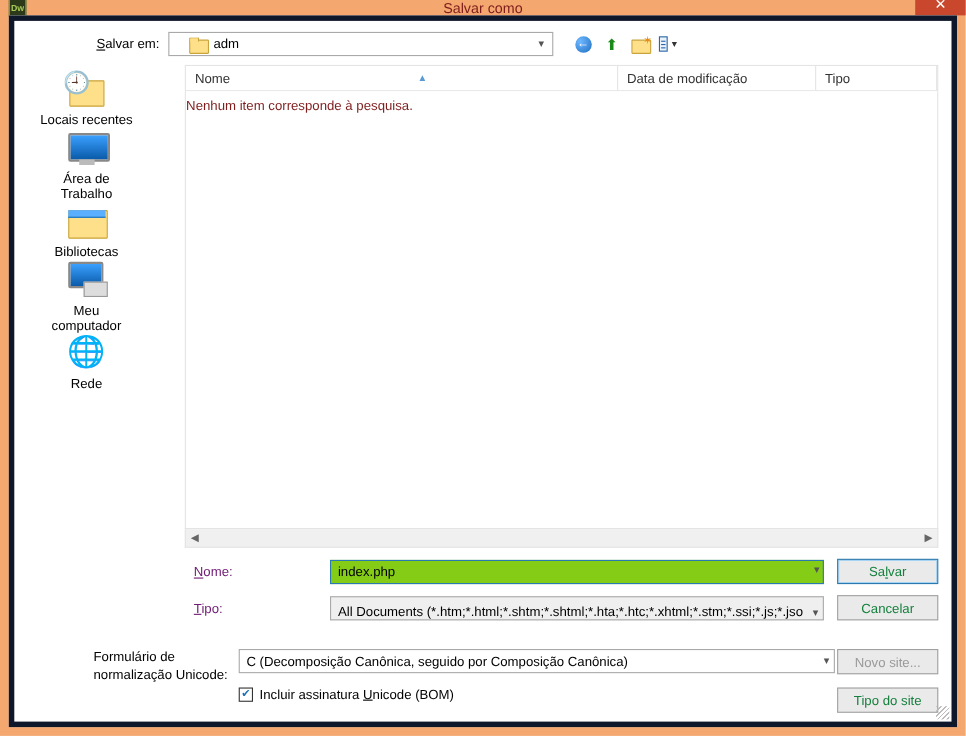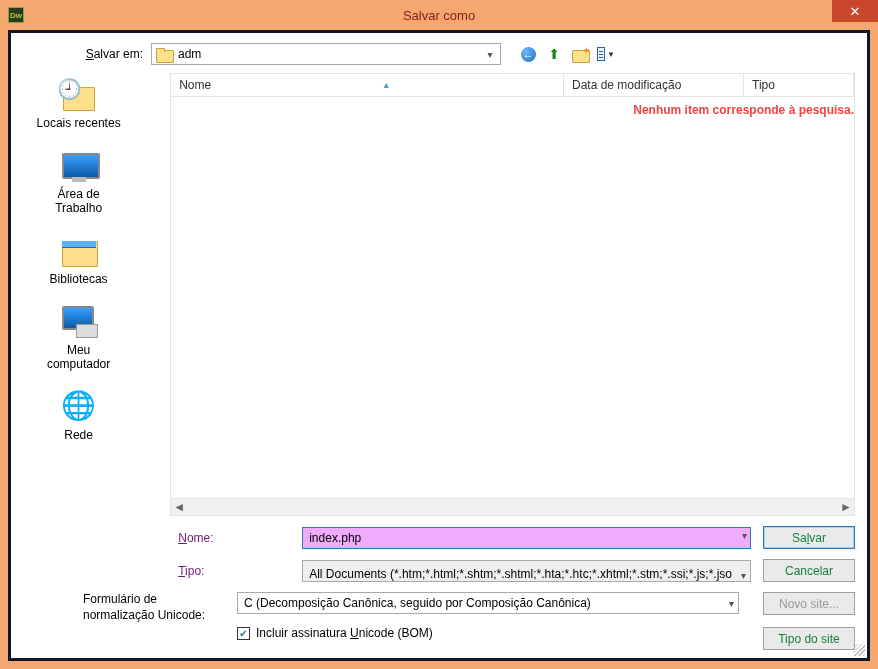--- a/index.html
+++ b/index.html
@@ -1,77 +1,77 @@
 <!DOCTYPE html>
 <html><head>
 <meta charset="utf-8">
 <style>
 * { box-sizing: border-box; margin: 0; padding: 0; font-family: "Segoe UI", Tahoma, sans-serif; font-size: 12px; }
 html, body { width: 878px; height: 669px; overflow: hidden; }
 .window { width: 878px; height: 669px; background: #f4a870; display: flex; flex-direction: column; }
-.titlebar { height: 30px; display: flex; align-items: center; position: relative; }
+.titlebar { height: 14px; display: flex; align-items: center; position: relative; }
 .titlebar .appicon { width: 16px; height: 16px; margin-left: 8px; background: #2d3a1a; border: 1px solid #8aa04a; display: flex; align-items: center; justify-content: center; color: #a7c957; font-size: 8px; font-weight: bold; }
 .titlebar .title { position: absolute; left: 0; right: 0; text-align: center; font-size: 13px; color: #7f1d1d; pointer-events: none; }
 .titlebar .closebtn { margin-left: auto; width: 46px; height: 22px; background: #c9472d; color: #fff; display: flex; align-items: center; justify-content: center; font-size: 13px; cursor: pointer; margin-top: -8px; }
-.client { flex: 1; margin: 0 8px 8px 8px; background: #fff; border: 3px solid #0f172a; padding: 10px 12px 8px 12px; display: flex; flex-direction: column; position: relative; }
+.client { flex: 1; margin: 0 8px 8px 8px; background: #fff; border: 5px solid #0f172a; padding: 10px 12px 8px 12px; display: flex; flex-direction: column; position: relative; }
 .row-savein { display: flex; align-items: center; gap: 8px; margin-bottom: 8px; }
 .lbl-savein { width: 120px; text-align: right; color: #000; }
 .lbl-savein .ul, .ul { text-decoration: underline; }
-.combo { display: flex; align-items: center; border: 1px solid #a9a9a9; background: #fff; height: 22px; padding: 0 2px 0 4px; gap: 6px; justify-content: space-between; }
+.combo { display: flex; align-items: center; border: 1px solid #a9a9a9; background: #fff; height: 22px; padding: 0 2px 0 18px; gap: 6px; justify-content: space-between; }
 .combo .arrow { margin-left: auto; width: 16px; text-align: center; color: #555; font-size: 10px; cursor: pointer; }
 .folder-icon { width: 16px; height: 13px; position: relative; }
 .folder-icon::before { content: ""; position: absolute; left: 0; top: 2px; width: 16px; height: 11px; background: #ffe08a; border: 1px solid #c9a43a; border-radius: 1px; }
 .folder-icon::after { content: ""; position: absolute; left: 0; top: 0; width: 7px; height: 3px; background: #ffe08a; border: 1px solid #c9a43a; border-bottom: none; border-radius: 1px 1px 0 0; }
 .nav-icons { display: flex; align-items: center; gap: 8px; margin-left: 10px; }
 .nav-icons .ic { width: 18px; height: 18px; display: flex; align-items: center; justify-content: center; cursor: pointer; }
 .ic-back { width: 15px; height: 15px; border-radius: 50%; background: radial-gradient(circle at 30% 30%, #6fb7ff, #1e6fc2); color: #fff; font-size: 11px; line-height: 15px; text-align: center; }
 .ic-up { color: #1a8a1a; font-size: 14px; position: relative; }
 .ic-newfolder { width: 16px; height: 13px; position: relative; }
 .ic-newfolder::before { content: ""; position: absolute; left: 0; top: 2px; width: 16px; height: 11px; background: #ffe08a; border: 1px solid #c9a43a; border-radius: 1px; }
 .ic-newfolder::after { content: "✶"; position: absolute; right: -3px; top: -3px; color: #e38b17; font-size: 10px; }
 .ic-views { width: 16px; height: 14px; border: 1px solid #2a66a5; background: #eaf2fb; position: relative; }
 .ic-views::before { content: ""; position: absolute; left: 1px; right: 1px; top: 3px; height: 1px; background: #2a66a5; box-shadow: 0 3px 0 #2a66a5, 0 6px 0 #2a66a5; }
 .ic-views-wrap { display: flex; align-items: center; gap: 2px; }
 .ic-views-arrow { font-size: 8px; color: #333; }
 .body-split { display: flex; flex: 1; min-height: 0; }
-.places { width: 120px; display: flex; flex-direction: column; align-items: center; padding-top: 4px; gap: 18px; }
+.places { width: 120px; display: flex; flex-direction: column; align-items: center; padding-top: 4px; }
 .place { display: flex; flex-direction: column; align-items: center; gap: 3px; cursor: pointer; text-align: center; color: #000; }
 .place .picon { width: 42px; height: 36px; position: relative; }
 .pi-recent { background: none; }
 .pi-recent::before { content: ""; position: absolute; left: 5px; top: 10px; width: 30px; height: 22px; background: #ffe08a; border: 1px solid #c9a43a; border-radius: 1px; }
 .pi-recent::after { content: "🕘"; position: absolute; left: 0; top: 0; font-size: 20px; color: #4a7; }
 .pi-desktop::before { content: ""; position: absolute; left: 4px; top: 5px; width: 34px; height: 22px; background: linear-gradient(#3aa0ff,#0a5aa8); border: 2px solid #888; border-radius: 2px; }
 .pi-desktop::after { content: ""; position: absolute; left: 14px; top: 29px; width: 14px; height: 5px; background: #bbb; }
 .pi-libs::before { content: ""; position: absolute; left: 4px; top: 8px; width: 34px; height: 24px; background: #ffe08a; border: 1px solid #c9a43a; border-radius: 1px; }
 .pi-libs::after { content: ""; position: absolute; left: 4px; top: 8px; width: 34px; height: 6px; background: #5ab0ff; border-bottom: 1px solid #1a6fb5; }
 .pi-comp::before { content: ""; position: absolute; left: 4px; top: 2px; width: 28px; height: 20px; background: linear-gradient(#3aa0ff,#0a5aa8); border: 2px solid #888; border-radius: 2px; }
 .pi-comp::after { content: ""; position: absolute; left: 18px; top: 20px; width: 20px; height: 12px; background: #ddd; border: 1px solid #999; }
 .pi-net::before { content: "🌐"; position: absolute; left: 4px; top: 0; font-size: 28px; }
 .listpane { flex: 1; display: flex; flex-direction: column; border-left: 0; margin-left: 36px; }
 .list-header { display: flex; height: 24px; border: 1px solid #e4e4e4; background: #fff; }
 .list-header .col { padding: 4px 8px; border-right: 1px solid #e4e4e4; color: #333; display: flex; align-items: center; gap: 6px; }
 .col-name { flex: 1; }
 .col-date { width: 180px; }
 .col-type { width: 110px; border-right: none; }
 .sort-arrow { color: #5a9bd5; font-size: 9px; margin: 0 auto; }
 .list-body { flex: 1; border: 1px solid #e4e4e4; border-top: none; background: #fff; position: relative; overflow: hidden; }
-.empty-msg { text-align: right; padding-top: 6px; color: #ef4444; font-weight: bold; }
+.empty-msg { text-align: left; padding-top: 6px; color: #7f1d1d; }
 .hscroll { height: 17px; border: 1px solid #e4e4e4; border-top: none; background: #f0f0f0; display: flex; align-items: center; justify-content: space-between; padding: 0 2px; color: #666; font-size: 10px; }
 .bottom-form { padding: 10px 0 0 0; }
 .form-row { display: flex; align-items: center; gap: 12px; margin-bottom: 10px; }
 .form-row .flabel { width: 120px; padding-left: 8px; color: #701a75; }
-.text-input { flex: 1; height: 22px; border: 1px solid #2a7ab0; padding: 0 18px 0 6px; font-size: 12px; background: #f0abfc; }
+.text-input { flex: 1; height: 22px; border: 1px solid #2a7ab0; padding: 0 18px 0 6px; font-size: 12px; background: #84cc16; }
 .text-input-wrap { flex: 1; position: relative; display: flex; }
 .text-input-wrap .dd { position: absolute; right: 4px; top: 3px; font-size: 10px; color: #555; cursor: pointer; }
 .type-select { flex: 1; height: 22px; border: 1px solid #a9a9a9; background: #efefef; padding: 4px 18px 0 6px; position: relative; display: flex; align-items: flex-end; color: #000; }
 .type-select .dd { position: absolute; right: 4px; font-size: 10px; color: #555; cursor: pointer; }
 .btn { width: 92px; height: 23px; border: 1px solid #a0a0a0; background: #eaeaea; cursor: pointer; display: flex; align-items: center; justify-content: center; color: #15803d; }
 .btn.primary { border: 1px solid #2a7ab0; box-shadow: inset 0 0 0 1px #a7d3f2; }
 .btn.disabled { color: #9a9a9a; cursor: default; }
-.lower-block { display: flex; gap: 24px; align-items: flex-start; }
+.lower-block { display: flex; gap: 2px; margin-top: 16px; align-items: flex-start; }
 .lower-left-label { width: 190px; padding-left: 60px; color: #000; line-height: 1.3; }
 .lower-mid { flex: 1; display: flex; flex-direction: column; gap: 12px; }
 .norm-select { height: 22px; border: 1px solid #a9a9a9; background: #fff; padding: 0 18px 0 6px; position: relative; display: flex; align-items: center; }
 .norm-select .dd { position: absolute; right: 4px; font-size: 10px; color: #555; cursor: pointer; }
 .chk-row { display: flex; align-items: center; gap: 6px; }
 .chk { width: 13px; height: 13px; border: 1px solid #333; background: #fff; display: flex; align-items: center; justify-content: center; font-size: 10px; color: #1a6fb5; cursor: pointer; }
 .lower-right { width: 92px; display: flex; flex-direction: column; gap: 12px; }
 .resize-grip { position: absolute; right: 2px; bottom: 2px; width: 12px; height: 12px; background: repeating-linear-gradient(135deg, #bbb 0 1px, transparent 1px 3px); }
 </style>
 </head>

